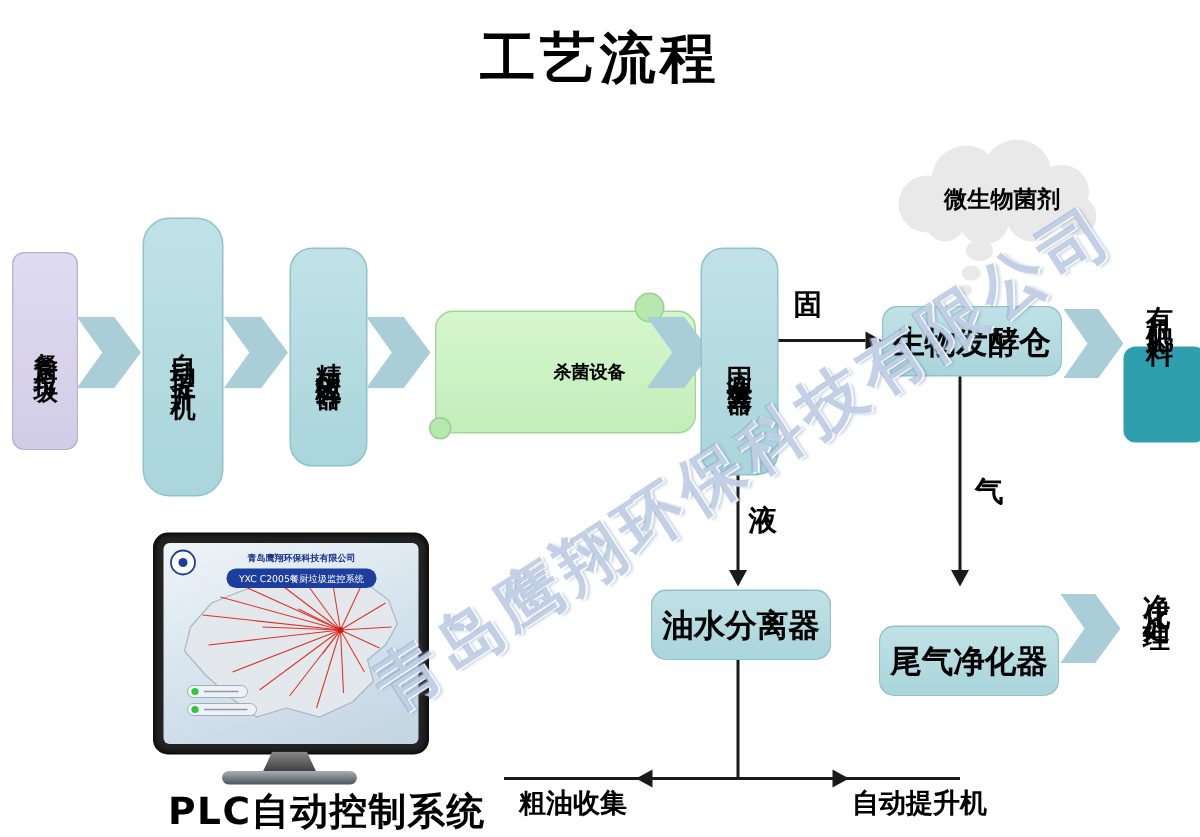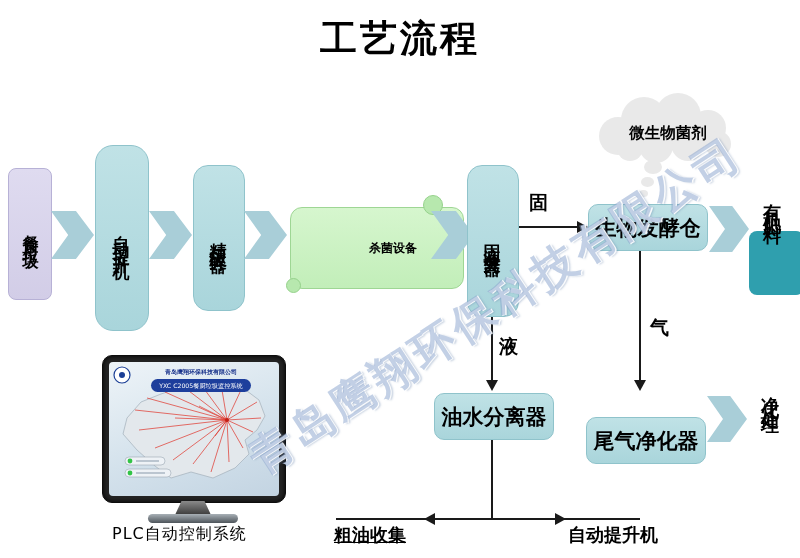--- a/index.html
+++ b/index.html
@@ -81,36 +81,36 @@
   .h-gas{left:634px;top:380px;}
   .h-liquid{left:486px;top:380px;}
   .h-left{left:424px;top:513px;}
   .h-right{left:555px;top:513px;}
 
   .lbl{position:absolute;font-weight:bold;font-size:19px;}
   .lbl-solid{left:529px;top:190px;}
   .lbl-liquid{left:499px;top:334px;}
   .lbl-gas{left:650px;top:315px;}
   .endlbl{position:absolute;font-weight:bold;font-size:18px;}
-  .crude{left:334px;top:523px;text-decoration:underline;}
+  .crude{left:346px;top:523px;}
   .wwater{left:568px;top:523px;}
 
   
   .monitor{position:absolute;left:102px;top:355px;width:182px;height:146px;
            background:#232323;border:1px solid #0d0d0d;border-radius:10px;
            box-shadow:inset 0 0 4px #000;}
   .screen{position:absolute;inset:6px;border-radius:4px;overflow:hidden;
           background:linear-gradient(160deg,#eef4f8 0%,#d4e2ec 55%,#c3d4e2 100%);}
   .screen svg{display:block;width:100%;height:100%;}
   .stand{position:absolute;left:175px;top:501px;width:36px;height:14px;
          background:linear-gradient(#8a8a8a,#3a3a3a);
          clip-path:polygon(18% 0,82% 0,100% 100%,0 100%);}
   .base{position:absolute;left:148px;top:514px;width:90px;height:9px;border-radius:5px;
         background:linear-gradient(#a8b0b6,#4e555b);}
-  .plc-caption{position:absolute;left:112px;top:524px;font-size:16px;font-weight:400;letter-spacing:1px;text-align:right;}
+  .plc-caption{position:absolute;left:112px;top:524px;font-size:25px;font-weight:700;letter-spacing:1px;text-align:right;}
 </style>
 </head>
 <body>
 
 <div class="stage">
 
   <div class="title">工艺流程</div>
   <div class="watermark">青岛鹰翔环保科技有限公司</div>
 
   <div class="vbox waste">餐厨垃圾</div>

